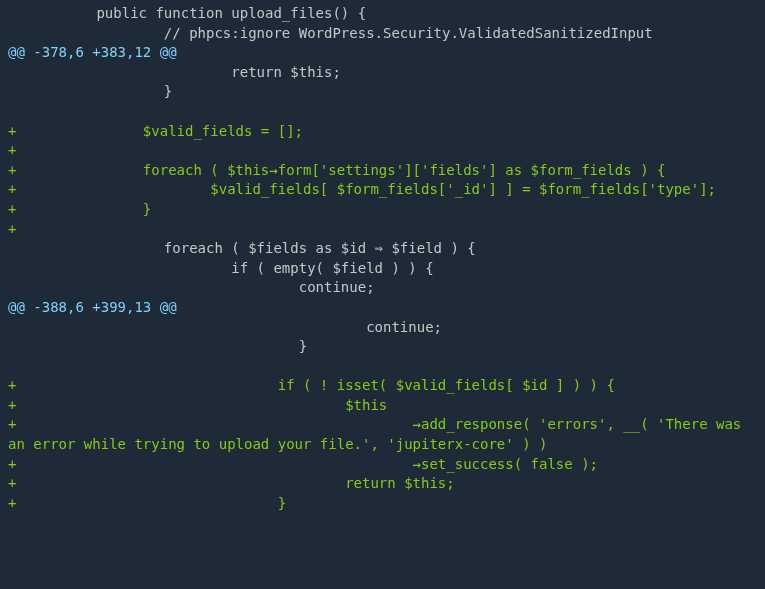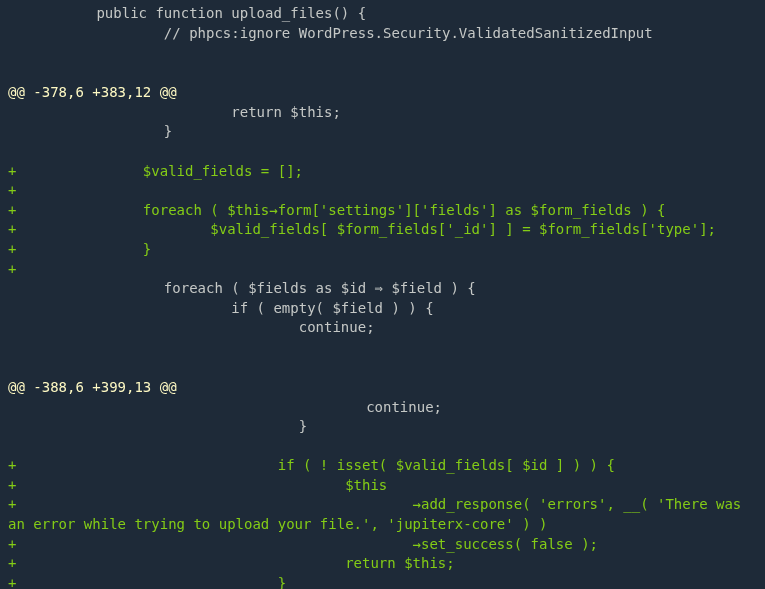--- a/index.html
+++ b/index.html
@@ -19,22 +19,21 @@
     padding: 4px 0 0 0;
     white-space: pre-wrap;
     word-wrap: break-word;
   }
   .line {
     display: block;
     padding: 0 8px;
     min-height: 19px;
   }
   .hunk {
-    color: #fef9c3;
-    margin-top: 40px;
+    color: #7dd3fc;
   }
   .add {
     color: #84cc16;
   }
   .ctx {
     color: #c5c8c6;
     padding-left: 29px;
   }
 </style>
 </head>

